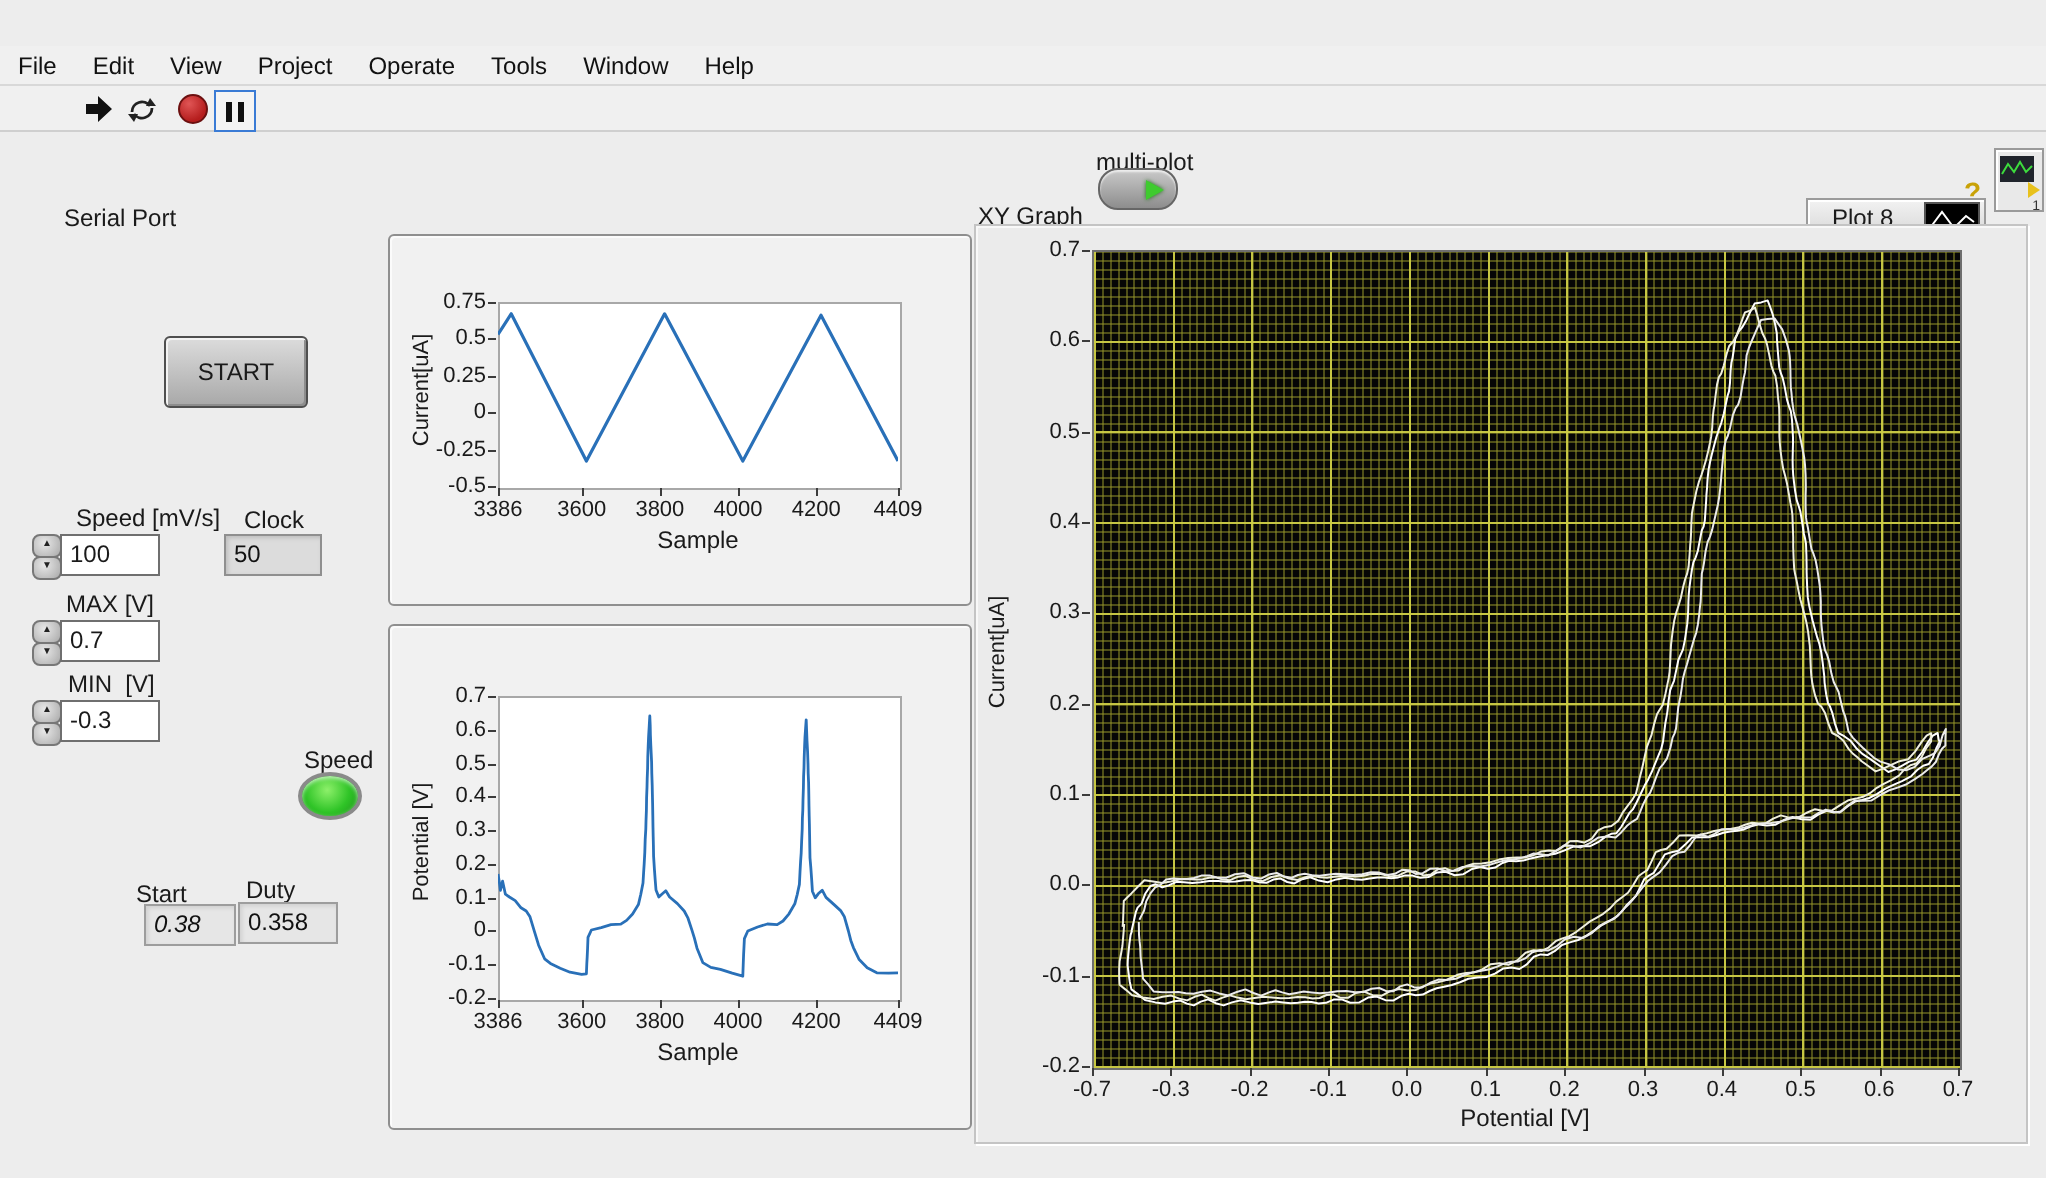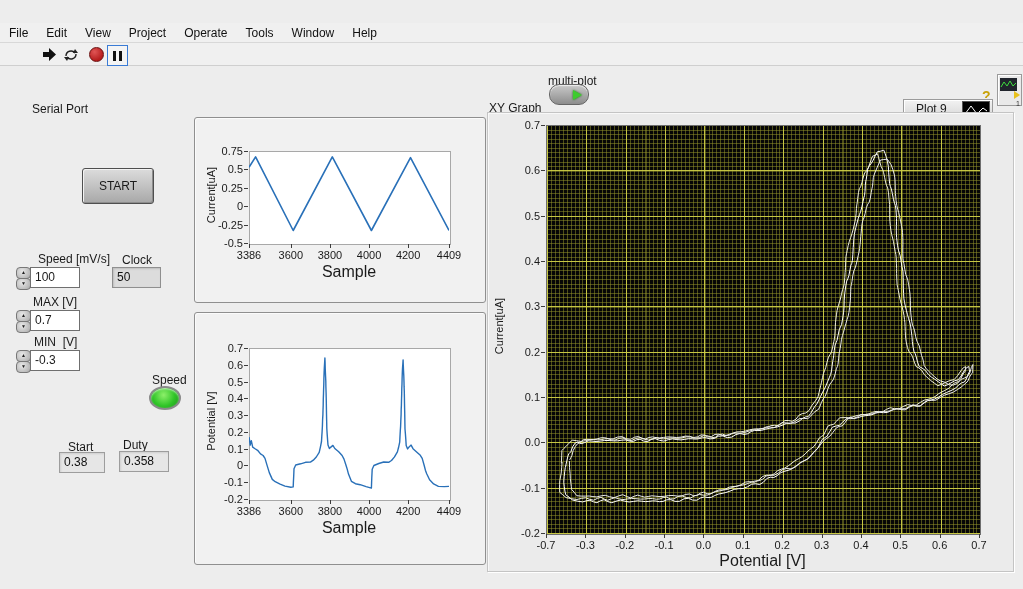--- a/index.html
+++ b/index.html
@@ -46,21 +46,21 @@
   
   .chart-wrap{position:absolute;background:#f1f1f1;border:1px solid #8f8f8f;border-radius:3px;box-shadow:inset 1px 1px 0 #fbfbfb;}
   .plotarea{position:absolute;background:#ffffff;border:1px solid #a8a8a8;}
   .tick{position:absolute;font-size:11px;color:#1a1a1a;}
   .tx{transform:translateX(-50%);}
   .ty{transform:translate(-100%,-50%);}
   .tm{position:absolute;background:#3c3c3c;}
   .tmx{width:1px;height:4px;}
   .tmy{width:4px;height:1px;}
   .vlabel{position:absolute;font-size:11px;white-space:nowrap;text-align:center;transform:rotate(-90deg);}
-  .xlabel{position:absolute;font-size:16px;text-align:center;}
+  .xlabel{position:absolute;font-size:12px;text-align:center;}
   
   .xy-wrap{position:absolute;left:487px;top:112px;width:525px;height:458px;background:#ebebeb;border:1px solid #c4c4c4;box-shadow:inset 1px 1px 0 #f8f8f8, 1px 1px 0 #ffffff;}
   .xy-plot{position:absolute;left:58px;top:12px;width:433px;height:408px;border:1px solid #6e6e6e;
     background-color:#060606;
     background-image:
       repeating-linear-gradient(90deg, rgba(205,205,70,.95) 0 1px, transparent 1px 39.36px),
       repeating-linear-gradient(0deg, rgba(205,205,70,.95) 0 1px, transparent 1px 45.33px),
       repeating-linear-gradient(90deg, rgba(150,150,42,.50) 0 1px, transparent 1px 3.94px),
       repeating-linear-gradient(0deg, rgba(150,150,42,.50) 0 1px, transparent 1px 4.53px);}
   .legend{position:absolute;left:903px;top:99px;width:88px;height:20px;background:linear-gradient(#f2f2f2,#d5d5d5);border:1px solid #9b9b9b;box-shadow:inset 1px 1px 0 #fff;}
@@ -144,21 +144,21 @@
   <div class="spin" style="left:16px;top:350px;">
       <i class="up">▲</i>
       <i class="dn">▼</i>
     </div>
   <div class="numfield" style="left:30px;top:350px;width:44px;">-0.3</div>
 
   <div class="lbl" style="left:152px;top:373px;">Speed</div>
   <div class="led"></div>
 
   <div class="lbl" style="left:68px;top:440px;">Start</div>
-  <div class="indfield2" style="left:59px;top:452px;width:40px;">0.38</div>
+  <div class="indfield2" style="left:72px;top:452px;width:40px;font-style:italic;">0.38</div>
 
   <div class="lbl" style="left:123px;top:438px;">Duty</div>
   <div class="indfield2" style="left:119px;top:451px;width:44px;">0.358</div>
 
   <div class="chart-wrap" style="left:194px;top:117px;width:290px;height:184px;">
     <div class="plotarea" style="left:54px;top:33px;width:200px;height:92px;"></div>
     <div class="vlabel" style="left:-24px;top:71px;width:80px;">Current[uA]</div>
     <div class="xlabel" style="left:54px;top:145px;width:200px;">Sample</div>
   <span class="tick tx" style="left: 54px; top: 131px;">3386</span>
       <i class="tm tmx" style="left: 54px; top: 126px;"></i>
@@ -228,21 +228,21 @@
       <svg width="200" height="151" style="position: absolute; left: 54px; top: 35px;">
         <polyline points="0.0,89.0 0.6,92.6 1.2,97.2 2.3,92.6 3.7,99.1 5.7,100.5 8.6,102.3 11.5,105.9 14.1,107.5 16.0,110.4 18.0,117.1 20.3,124.6 23.3,131.4 26.2,133.7 31.1,136.1 36.0,138.1 41.8,139.2 44.2,138.9 44.4,133.9 44.6,130.3 44.8,126.0 45.0,120.7 46.7,117.0 51.6,115.8 56.5,114.3 61.4,114.1 64.3,112.2 67.3,109.0 70.2,104.3 71.4,99.1 72.5,93.5 72.8,88.4 73.1,83.8 73.4,78.2 73.6,71.7 73.9,66.6 74.0,62.6 74.2,57.2 74.3,50.8 74.5,45.6 74.6,41.3 74.8,36.1 74.9,30.2 75.1,24.9 75.3,20.3 75.6,15.3 75.9,10.0 76.1,14.6 76.2,19.5 76.4,24.5 76.6,28.8 76.8,33.0 76.9,38.8 77.1,44.7 77.2,49.3 77.3,53.6 77.4,59.5 77.5,65.7 77.6,70.4 77.7,74.6 77.8,80.2 78.2,86.6 78.6,92.0 79.0,97.0 80.4,100.5 81.9,99.1 83.9,97.4 85.8,100.5 89.7,103.8 93.1,107.5 95.0,111.1 97.0,117.2 98.2,121.1 99.5,126.1 102.4,133.3 106.4,135.7 111.2,136.7 117.1,138.6 122.4,140.1 122.6,134.6 122.8,129.3 123.0,125.4 123.2,121.3 124.9,117.5 129.8,115.5 134.7,114.0 139.6,114.3 142.5,112.5 145.5,108.9 148.4,103.9 149.6,99.3 150.7,94.2 151.0,88.1 151.3,82.7 151.6,78.4 151.8,73.1 152.1,66.6 152.2,61.1 152.4,57.1 152.5,52.1 152.7,45.9 152.8,40.3 153.0,35.8 153.1,30.8 153.3,25.1 153.5,20.5 153.8,16.2 154.1,11.9 154.3,17.2 154.5,22.4 154.8,28.0 155.0,34.0 155.1,38.9 155.3,43.4 155.4,48.9 155.5,55.2 155.6,60.1 155.7,64.1 155.8,69.6 155.9,76.0 156.0,81.0 156.4,85.7 156.8,91.3 157.2,97.6 158.6,100.9 160.1,98.9 162.1,97.1 164.0,100.7 167.9,104.2 171.3,107.3 173.2,110.4 175.2,117.5 176.4,122.2 177.7,125.8 180.6,131.8 184.6,135.9 189.4,138.4 195.3,138.6 200.0,138.4" fill="none" stroke="#2970b8" stroke-width="1.4" stroke-linejoin="round"></polyline>
       </svg>
     </div>
 
   <div class="lbl" style="left:548px;top:74px;">multi-plot</div>
   <div class="switch"></div>
 
   <div class="lbl" style="left:489px;top:101px;">XY Graph</div>
   <div class="legend">
-    <span class="legend-text">Plot 9</span>
+    <span class="legend-text">Plot 8</span>
     <span class="legend-swatch">
       <svg width="26" height="16">
           <polyline points="2,12 8,4 14,12 20,6 24,9" fill="none" stroke="#ffffff" stroke-width="1"></polyline>
         </svg>
     </span>
   </div>
   <div class="xy-wrap">
     <div class="xy-plot"></div>
     <div class="vlabel" style="left:-39px;top:207px;width:100px;">Current[uA]</div>
     <div class="xlabel" style="left:58px;top:439px;width:433px;">Potential [V]</div>

